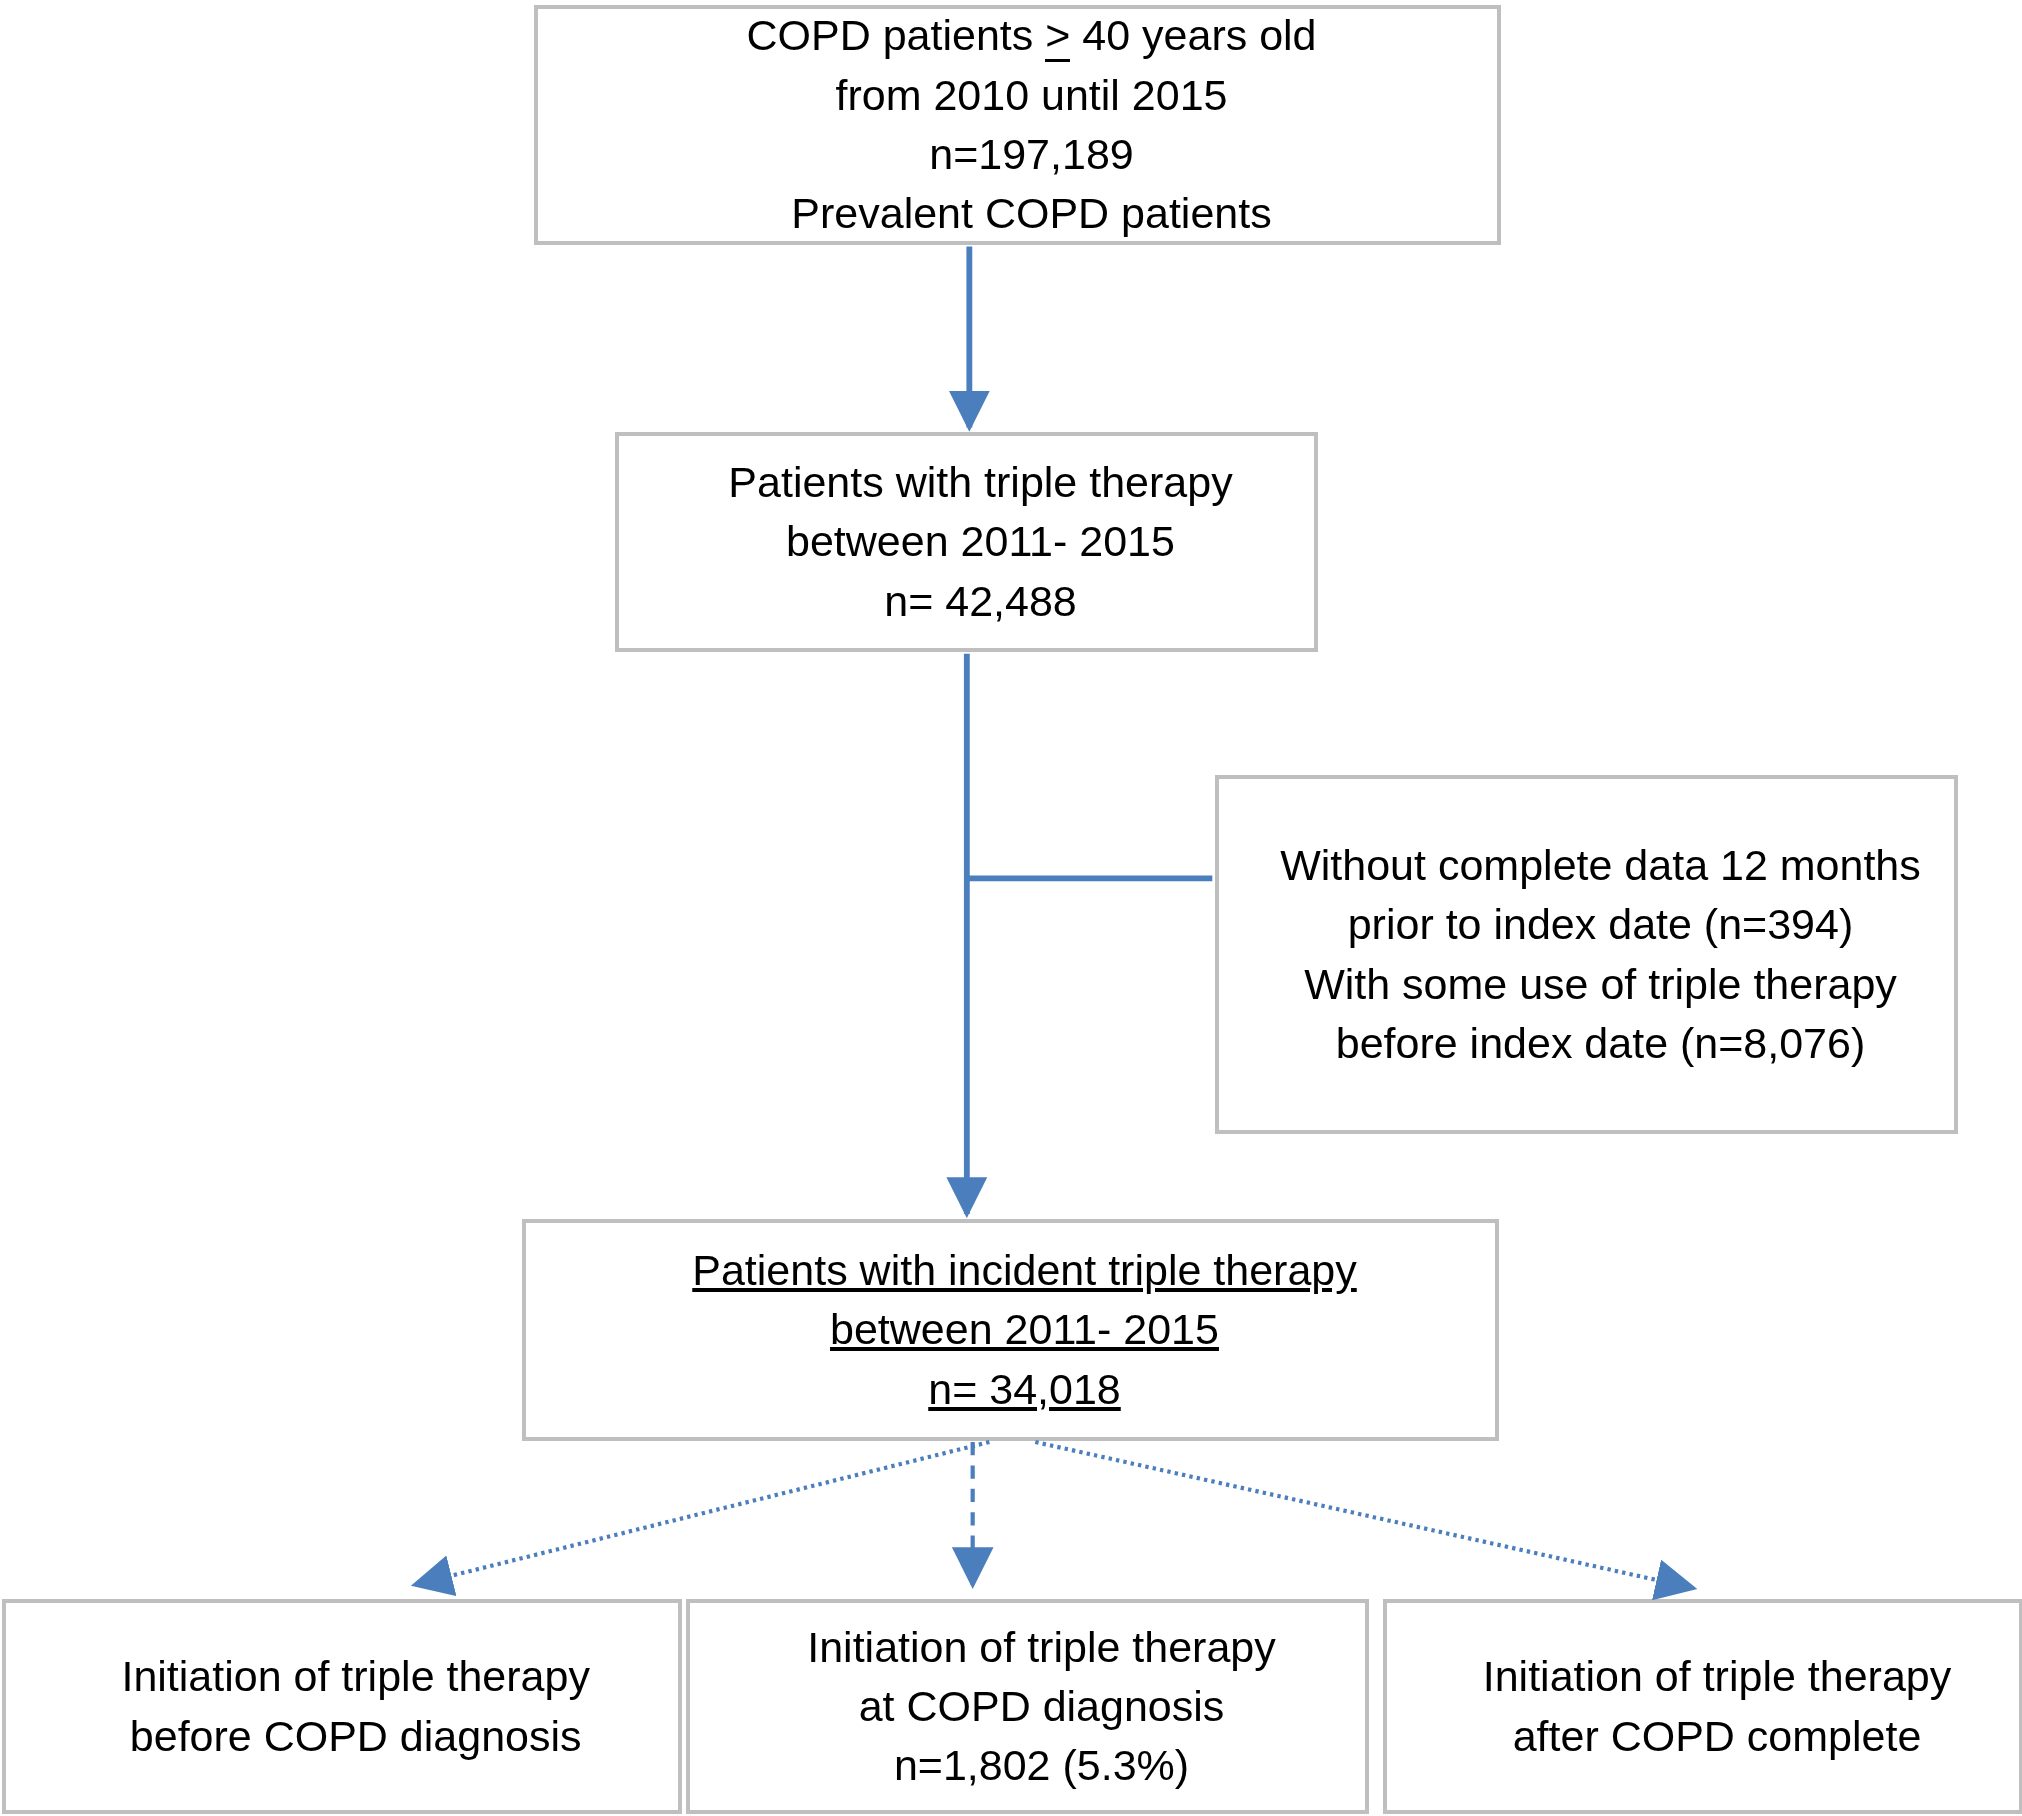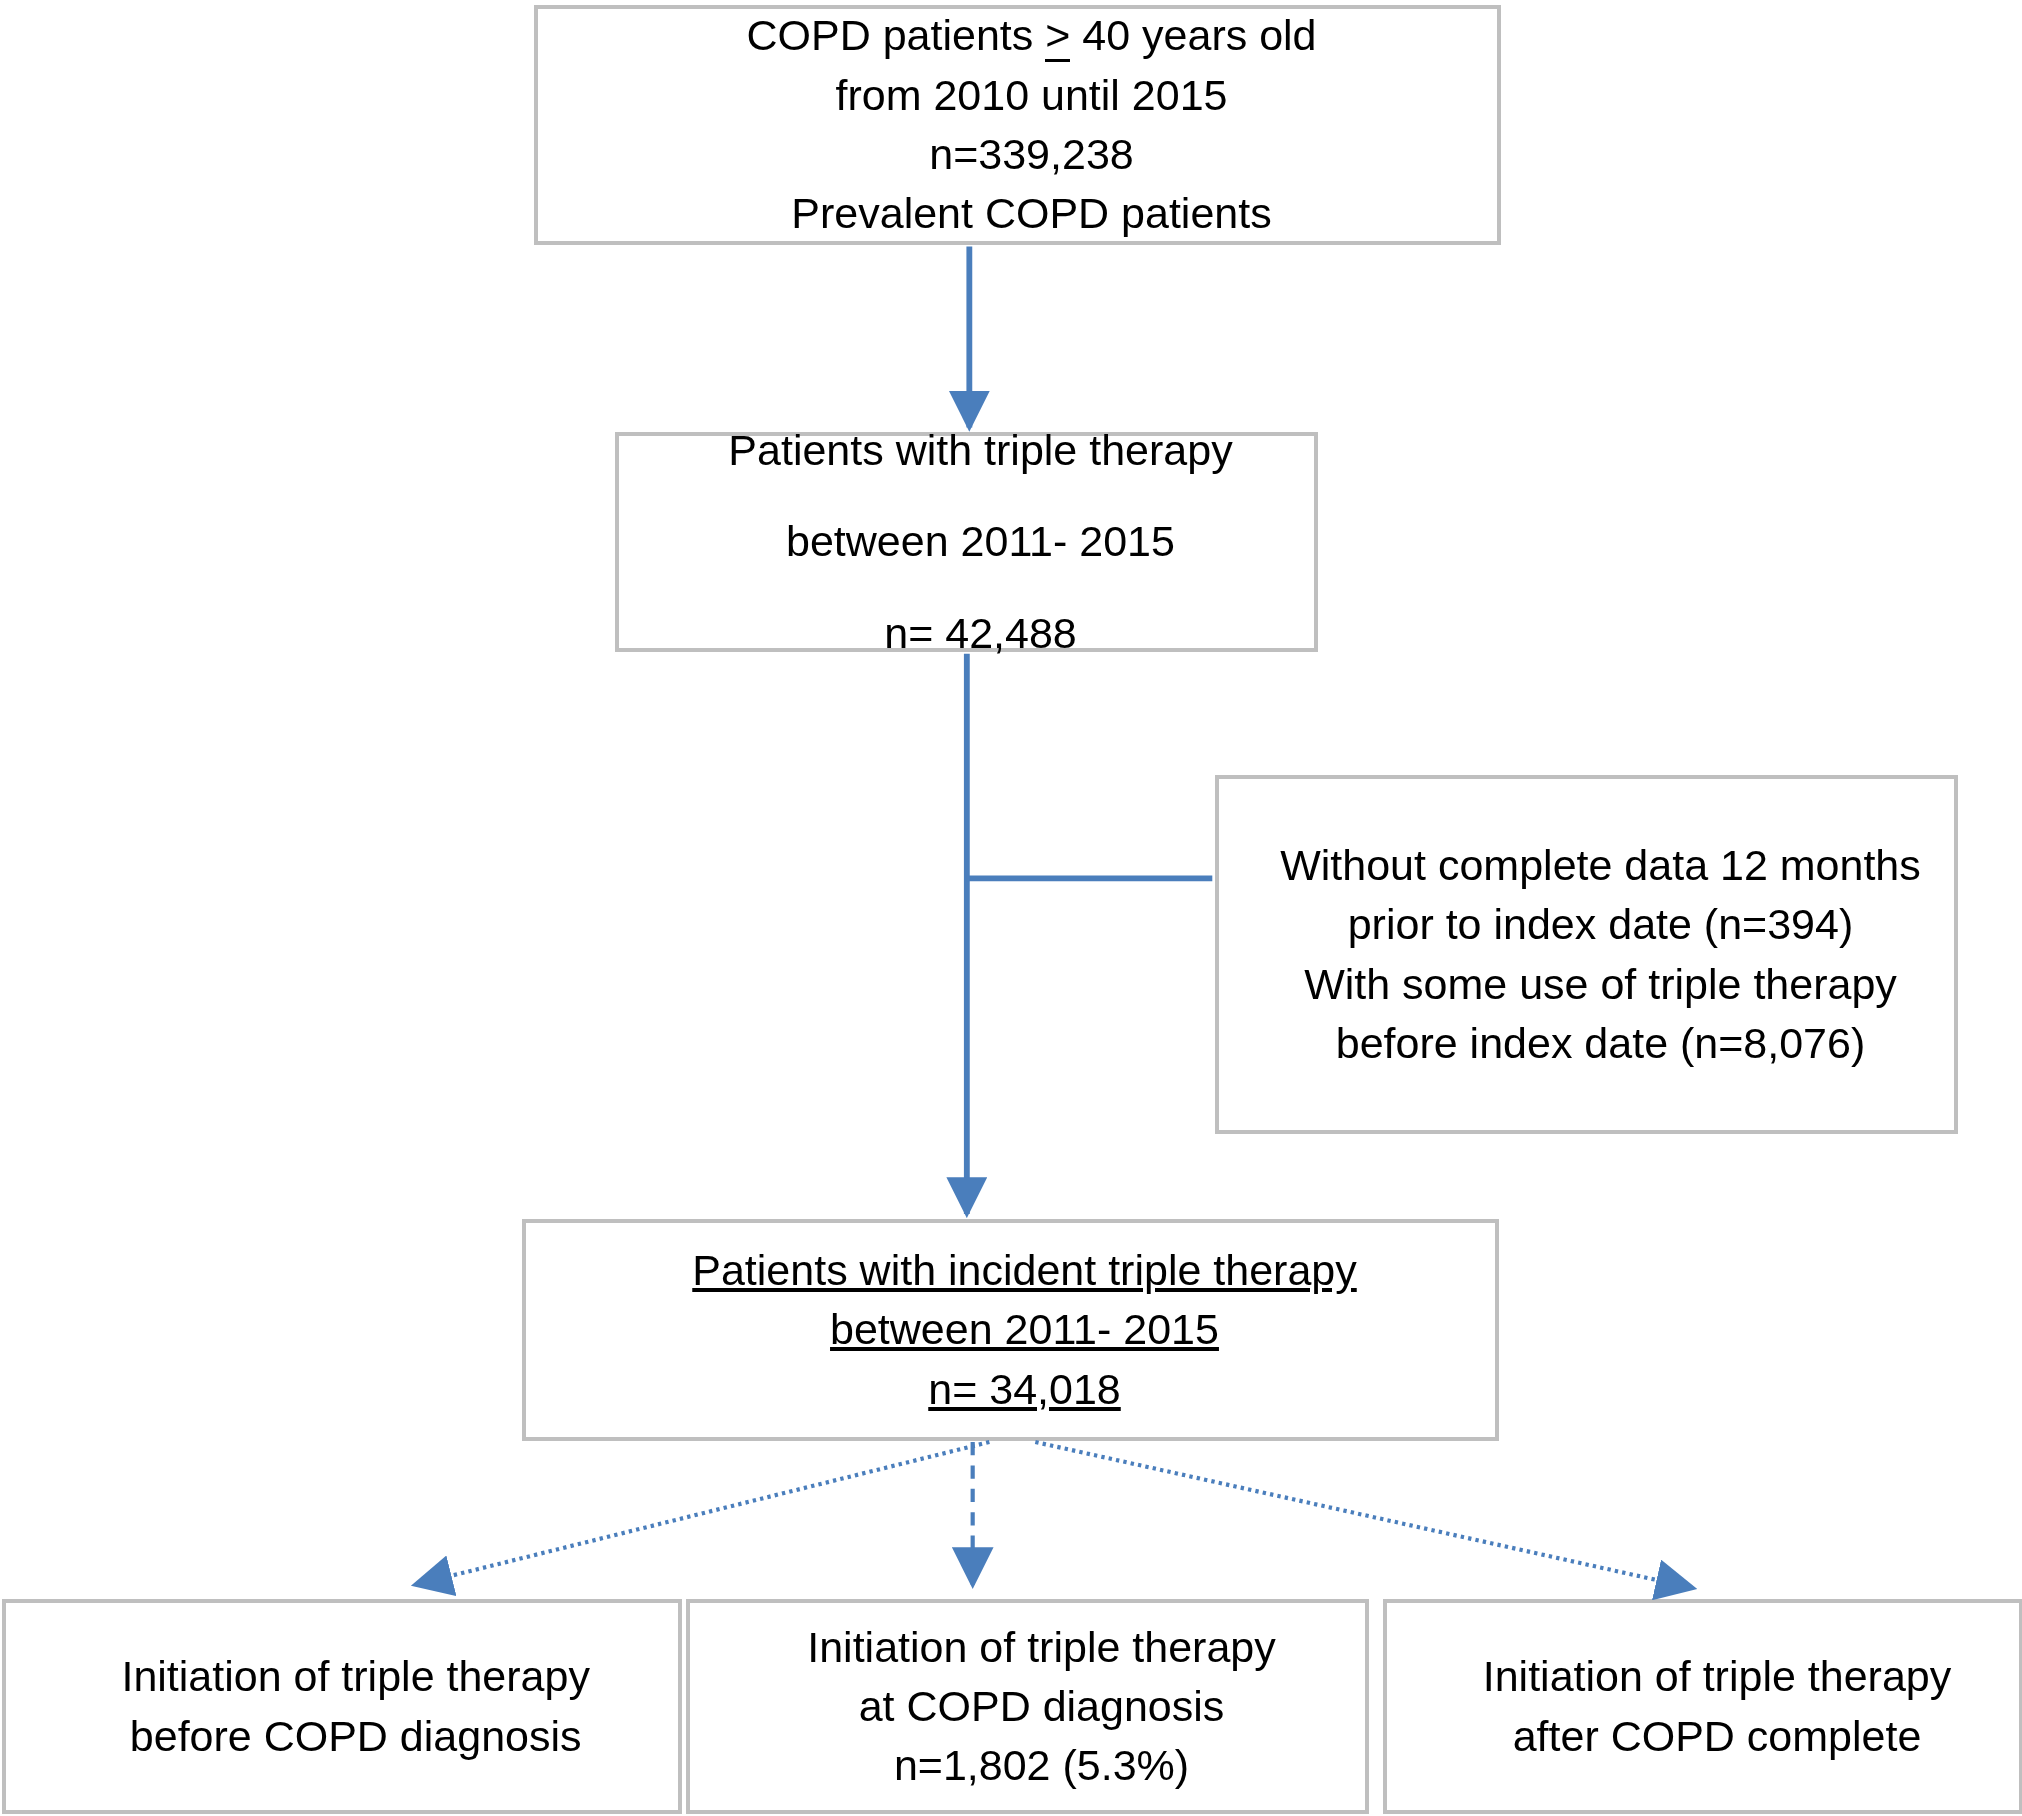--- a/index.html
+++ b/index.html
@@ -40,21 +40,21 @@
   }
   #connectors {
     position: absolute;
     left: 0;
     top: 0;
     z-index: 2;
     pointer-events: none;
   }
   
   #box-prevalent      { left: 534px;  top: 5px;    width: 967px; height: 240px; }
-  #box-triple         { left: 615px;  top: 432px;  width: 703px;  height: 220px; gap: 32px; }
+  #box-triple         { left: 615px;  top: 432px;  width: 703px;  height: 220px; }
   #box-exclusion      { left: 1215px; top: 775px;  width: 743px;  height: 359px; }
   #box-incident       { left: 522px;  top: 1219px; width: 977px; height: 222px; text-decoration: underline; }
   #box-before         { left: 1.7px;    top: 1599px; width: 680px;  height: 215px; }
   #box-at             { left: 686px;  top: 1599px; width: 683px;  height: 215px; }
   #box-after          { left: 1383px; top: 1599px; width: 640px;  height: 215px; }
 </style>
 </head>
 <body>
 
 <div id="canvas">
@@ -78,21 +78,21 @@
     <line x1="1185" y1="1727" x2="497" y2="1898" stroke-width="5" stroke-dasharray="4 5" marker-end="url(#ah-fan)" stroke="#4a7ebc"></line>
 
     <line x1="1165" y1="1727" x2="1165" y2="1898" stroke-width="5" stroke-dasharray="16 12" marker-end="url(#ah-fan)" stroke="#4a7ebc"></line>
 
     <line x1="1240" y1="1727" x2="2028" y2="1902" stroke-width="5" stroke-dasharray="4 5" marker-end="url(#ah-fan)" stroke="#4a7ebc"></line>
   </svg>
 
   <div class="box" id="box-prevalent">
     <div class="bline"><span>COPD patients </span><span class="gte">&gt;</span><span> 40 years old</span></div>
     <div class="bline">from 2010 until 2015</div>
-    <div class="bline">n=339,238</div>
+    <div class="bline">n=197,189</div>
     <div class="bline">Prevalent COPD patients</div>
   </div>
 
   <div class="box" id="box-triple">
     <div class="bline">Patients with triple therapy</div>
     <div class="bline">between 2011- 2015</div>
     <div class="bline">n= 42,488</div>
   </div>
 
   <div class="box" id="box-exclusion">

